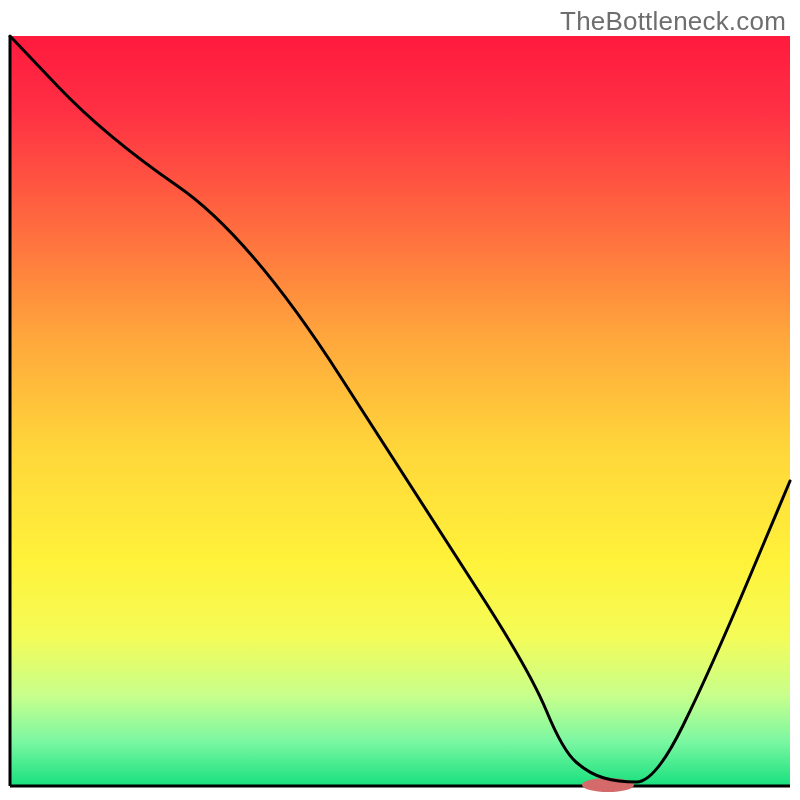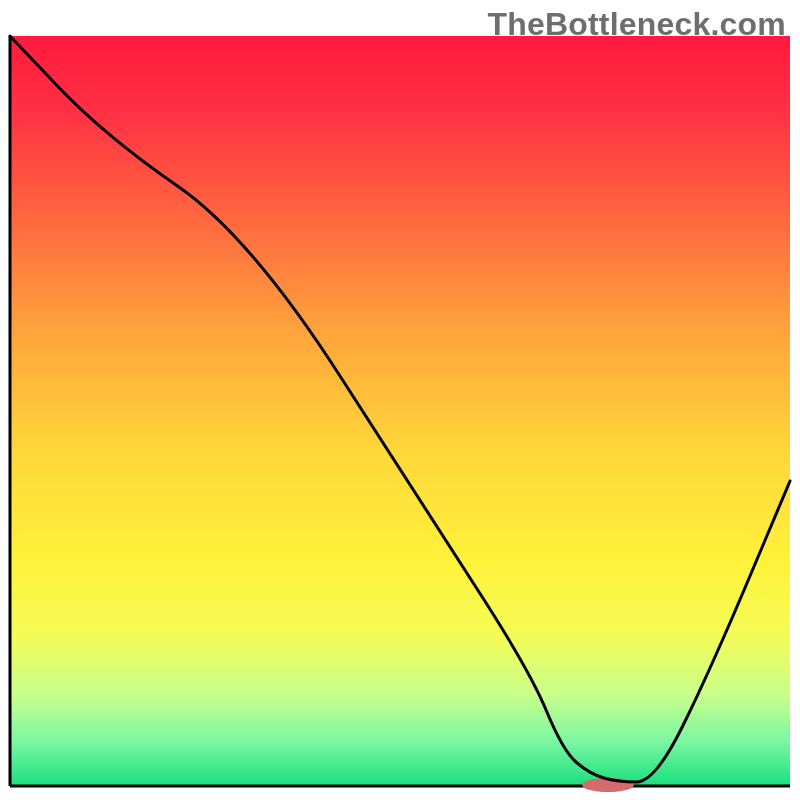--- a/index.html
+++ b/index.html
@@ -13,22 +13,22 @@
   }
   .stage {
     position: relative;
     width: 800px;
     height: 800px;
   }
   .watermark {
     position: absolute;
     top: 6px;
     right: 14px;
-    font-size: 32px;
-    font-weight: 700;
+    font-size: 26px;
+    font-weight: 400;
     color: #6e6e6e;
     letter-spacing: 0.2px;
     z-index: 10;
     user-select: none;
   }
   svg.chart {
     position: absolute;
     top: 0;
     left: 0;
     width: 800px;

